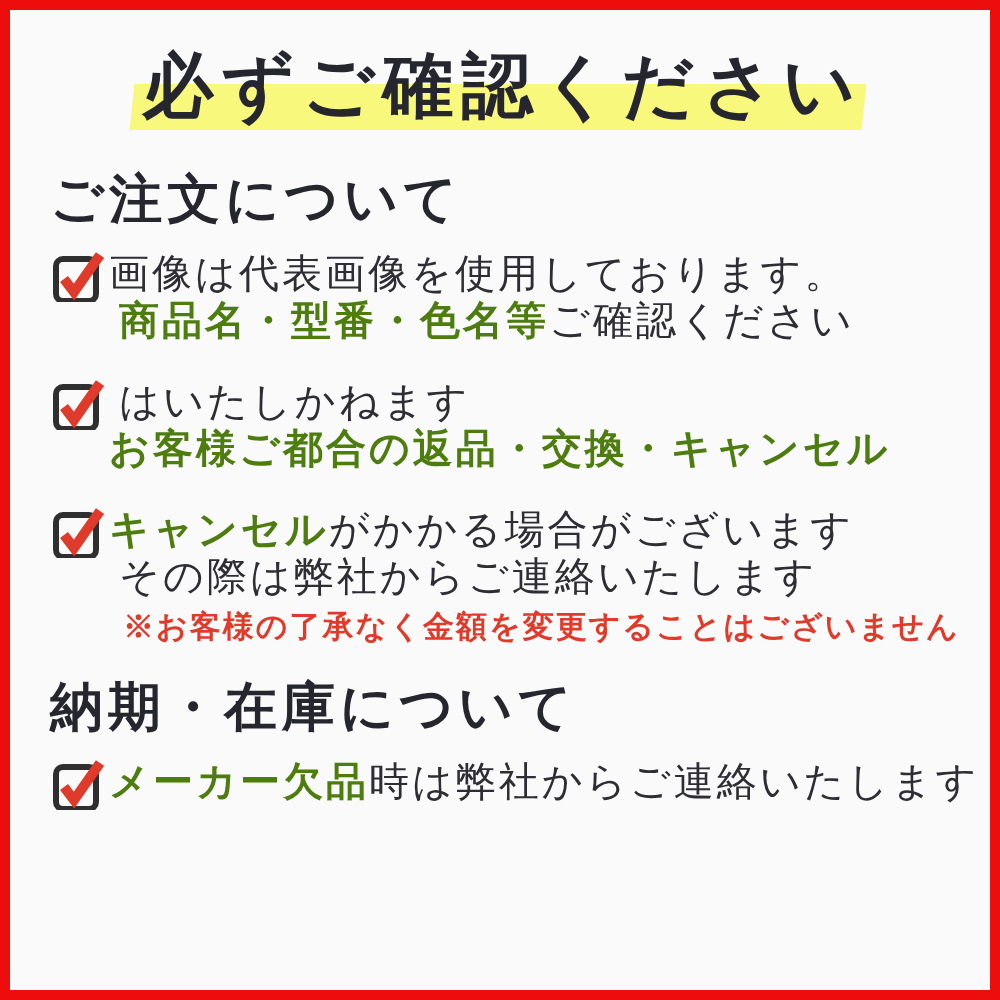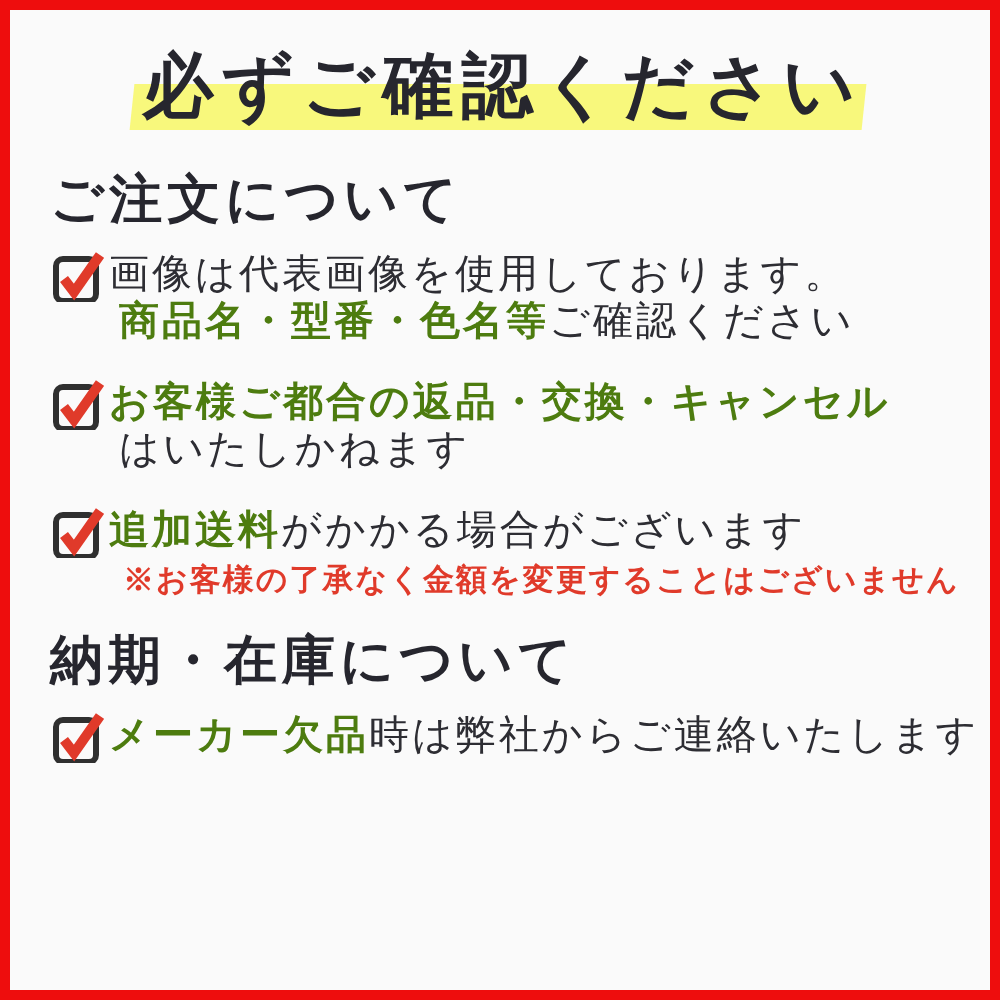--- a/index.html
+++ b/index.html
@@ -138,36 +138,39 @@
           <span class="seg-red">商品名・型番・色名等</span><span class="seg-black">ご確認ください</span>
         </p>
       </div>
     </div>
 
     <div class="item">
       <svg class="checkbox" viewBox="0 0 52 56">
           <use href="#cb"></use>
         </svg>
       <div class="item-text">
+        <p class="line cont">
+          <span class="seg-black">はいたしかねます</span>
+        </p>
         <p class="line">
           <span class="seg-red">お客様ご都合の返品・交換・キャンセル</span>
-        </p>
-        <p class="line cont">
-          <span class="seg-black">はいたしかねます</span>
         </p>
       </div>
     </div>
 
     <div class="item">
       <svg class="checkbox" viewBox="0 0 52 56">
           <use href="#cb"></use>
         </svg>
       <div class="item-text">
         <p class="line">
-          <span class="seg-red">追加送料</span><span class="seg-black">がかかる場合がございます</span>
+          <span class="seg-red">キャンセル</span><span class="seg-black">がかかる場合がございます</span>
+        </p>
+        <p class="line cont">
+          <span class="seg-black">その際は弊社からご連絡いたします</span>
         </p>
         <p class="line note">※お客様の了承なく金額を変更することはございません</p>
       </div>
     </div>
 
     <h2 class="section-heading second">納期・在庫について</h2>
 
 
     <div class="item">
       <svg class="checkbox" viewBox="0 0 52 56">

